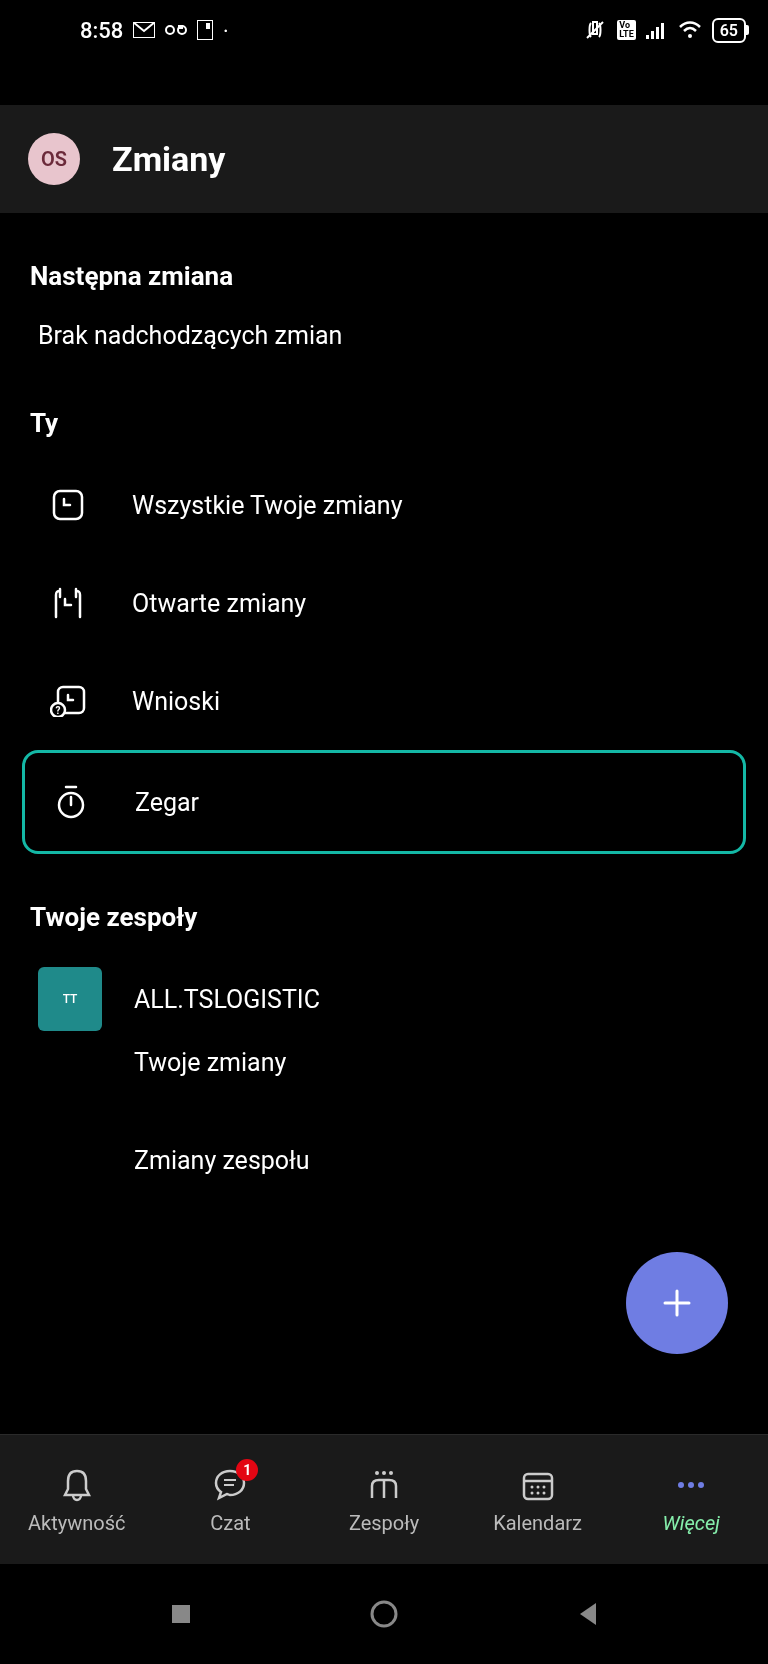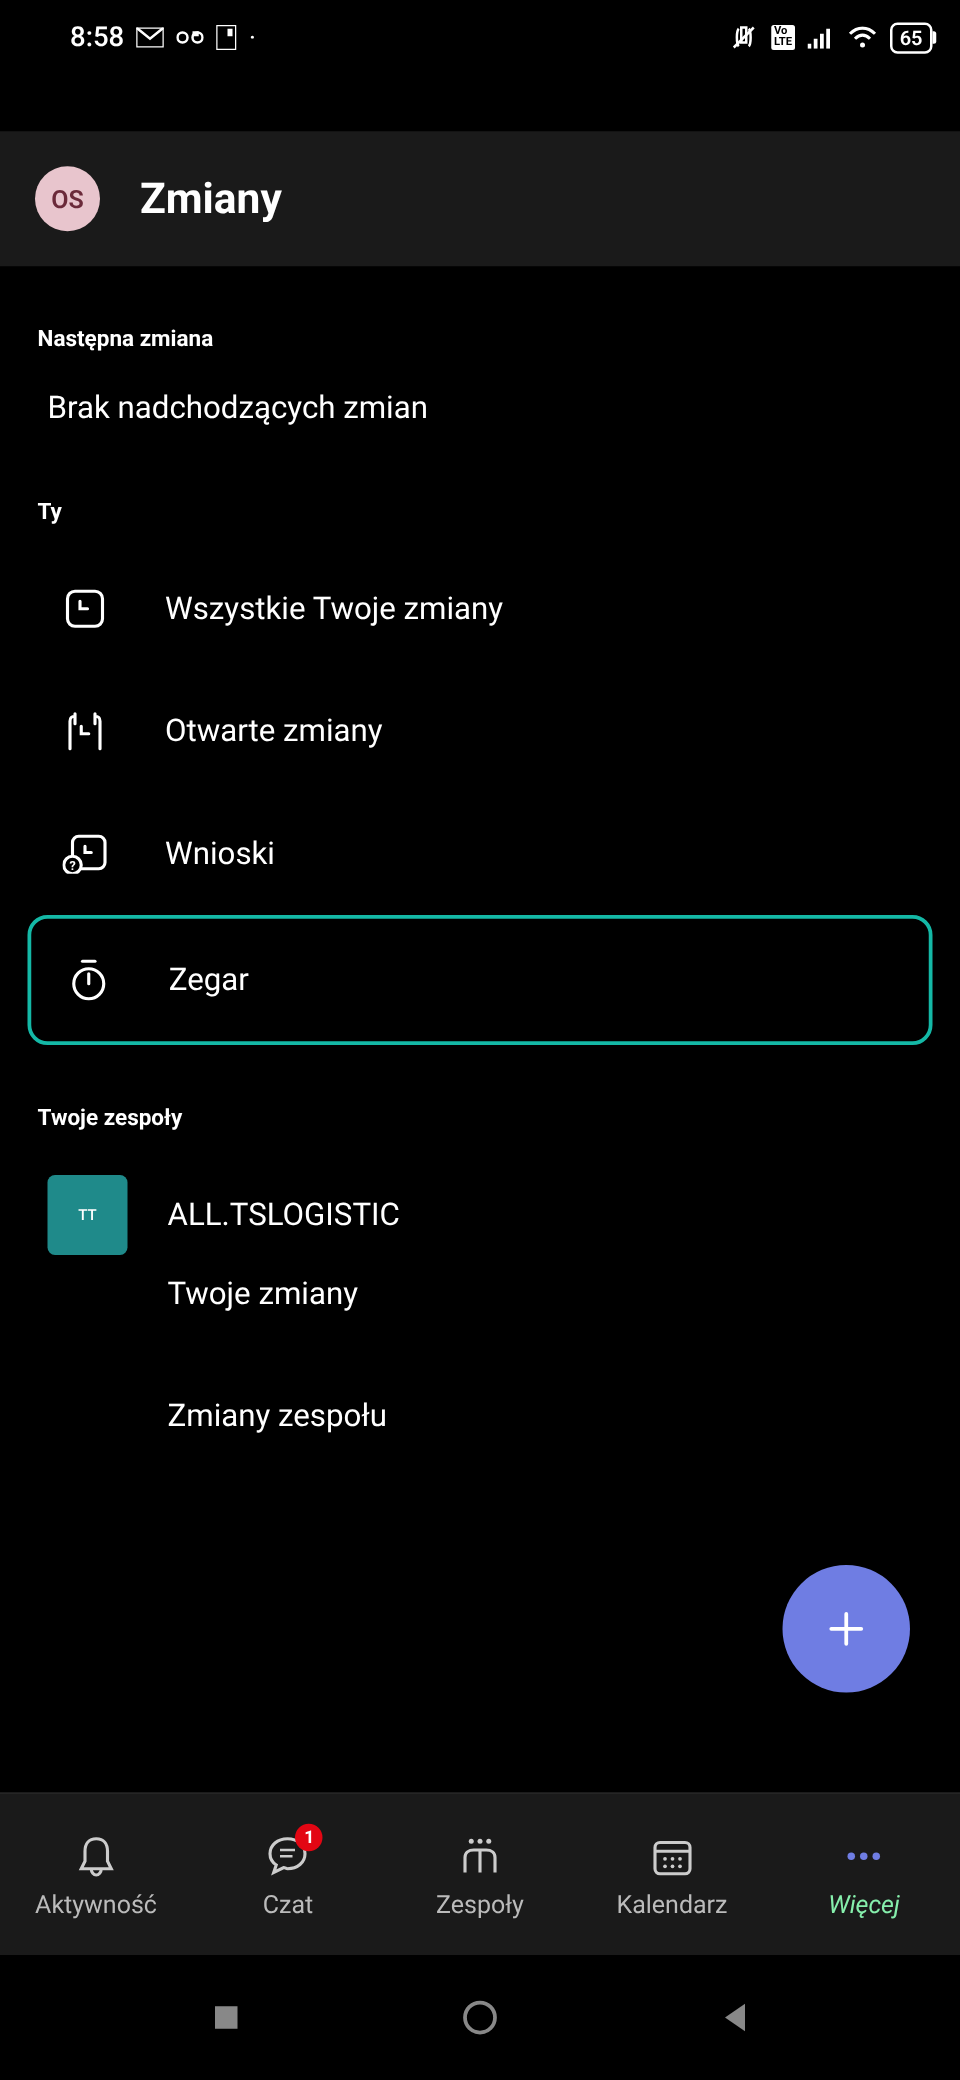--- a/index.html
+++ b/index.html
@@ -1,30 +1,30 @@
 <!DOCTYPE html>
 <html><head>
 <meta charset="utf-8">
 <style>
   * { box-sizing: border-box; margin: 0; padding: 0; }
   html, body { width: 768px; height: 1664px; background: #000; color: #fff; font-family: -apple-system, BlinkMacSystemFont, "Segoe UI", Roboto, sans-serif; overflow: hidden; position: relative; }
   
-  .status-bar { height: 60px; display: flex; align-items: center; justify-content: space-between; padding: 0 22px 0 56px; font-size: 22px; font-weight: 500; background:#000; }
+  .status-bar { height: 60px; display: flex; align-items: center; justify-content: space-between; padding: 0 22px 0 80px; font-size: 22px; font-weight: 500; background:#000; }
   .status-left { display: flex; align-items: center; gap: 10px; }
   .status-right { display: flex; align-items: center; gap: 10px; }
   .status-icon { display: inline-flex; }
   .battery-box { border: 2px solid #fff; border-radius: 6px; padding: 1px 6px; font-size: 16px; font-weight: 600; position: relative; }
   .battery-box::after { content:""; position:absolute; right:-5px; top:50%; transform:translateY(-50%); width:3px; height:10px; background:#fff; border-radius:0 2px 2px 0;}
   
   .app-header { height: 108px; background: #1a1a1a; display: flex; align-items: center; padding: 0 28px; gap: 32px; margin-top: 45px; }
   .avatar { width: 52px; height: 52px; border-radius: 50%; background: #e8c5cd; color: #6b2a3a; display: flex; align-items: center; justify-content: center; font-size: 20px; font-weight: 600; }
   .app-title { font-size: 34px; font-weight: 700; color: #fff; }
   
   .content { padding: 0 0 0 0; }
-  .section-title { font-size: 18px; font-weight: 700; padding: 48px 30px 18px 30px; color:#fff;}
+  .section-title { font-size: 26px; font-weight: 700; padding: 48px 30px 18px 30px; color:#fff;}
   .subtext { font-size: 25px; font-weight: 400; padding: 12px 30px 10px 38px; color:#fff;}
   
   .list-item { display: flex; align-items: center; height: 98px; padding: 0 30px 0 50px; gap: 46px; font-size: 25px;}
   .list-item .icon-slot { width: 36px; display:flex; justify-content:center;}
   .highlight-box { border: 3px solid #14b8a6; border-radius: 16px; margin: 0 22px; }
   .highlight-box .list-item { padding-left: 28px; }
   
   .team-avatar { width: 64px; height: 64px; border-radius: 6px; background: #1f8a8a; color:#fff; display:flex; align-items:center; justify-content:center; font-size:12px; font-weight:500;}
   .team-row { display:flex; align-items:center; height: 98px; padding: 0 30px 0 38px; gap: 32px; font-size: 25px;}
   .team-sub { display:flex; align-items:flex-start; height: 98px; padding-left: 134px; font-size:25px;}

